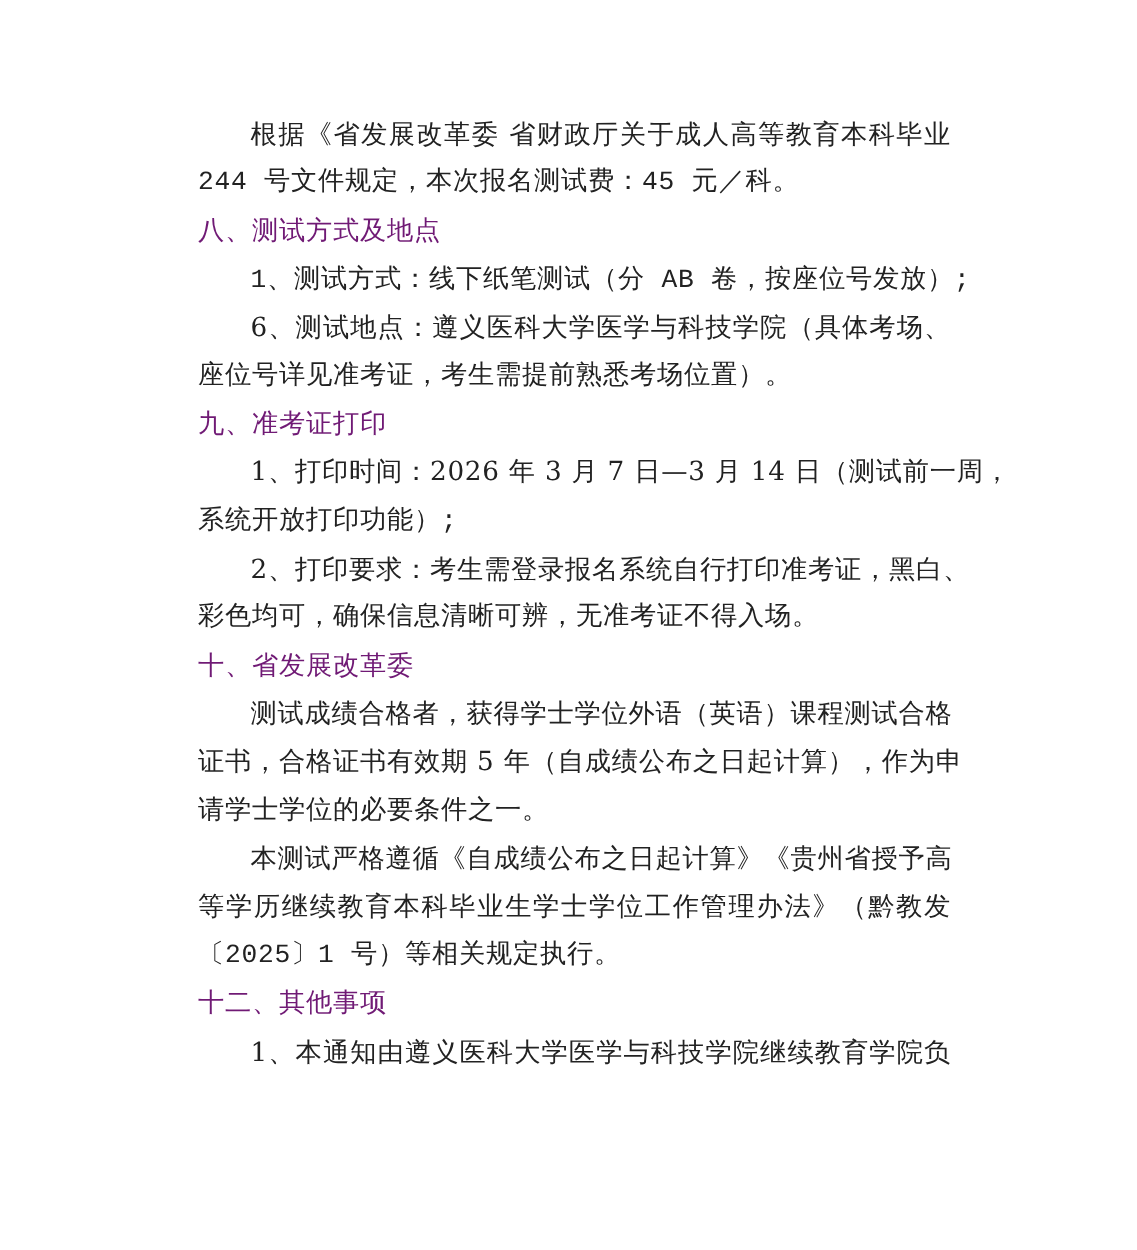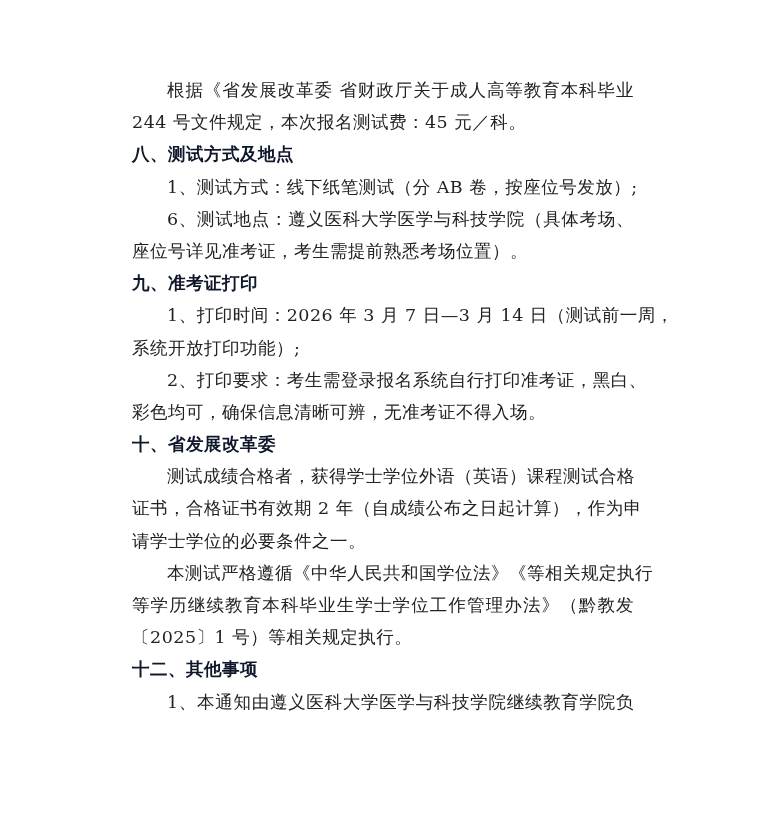--- a/index.html
+++ b/index.html
@@ -26,32 +26,33 @@
       font-family: "DejaVu Serif", "Liberation Serif", serif;
       font-size: 17.5px;
       white-space: nowrap;
       text-align: justify;
       text-align-last: justify;
       letter-spacing: 0.5px;
       color: #222;
     }
     .line.last {
       text-align-last: left;
+      font-family: Liberation Mono, monospace;
     }
     .line.indent {
       padding-left: 35px;
     }
     .heading {
       height: 32.2px;
       line-height: 32.2px;
       font-family: "DejaVu Sans", "Liberation Sans", sans-serif;
-      font-weight: bold;
+      font-weight: normal;
       font-size: 17.5px;
       white-space: nowrap;
-      color: #0f172a;
+      color: #701a75;
       letter-spacing: 0.5px;
     }
   </style>
 </head>
 <body>
 
 <div class="page">
 
   <div>
     <div class="line indent">根据《省发展改革委 省财政厅关于成人高等教育本科毕业</div>
@@ -69,26 +70,26 @@
     <div class="heading">九、准考证打印</div>
     <div class="line indent">1、打印时间：2026 年 3 月 7 日—3 月 14 日（测试前一周，</div>
     <div class="line last">系统开放打印功能）;</div>
     <div class="line indent">2、打印要求：考生需登录报名系统自行打印准考证，黑白、</div>
     <div class="line last">彩色均可，确保信息清晰可辨，无准考证不得入场。</div>
   </div>
 
   <div>
     <div class="heading">十、省发展改革委</div>
     <div class="line indent">测试成绩合格者，获得学士学位外语（英语）课程测试合格</div>
-    <div class="line">证书，合格证书有效期 2 年（自成绩公布之日起计算），作为申</div>
+    <div class="line">证书，合格证书有效期 5 年（自成绩公布之日起计算），作为申</div>
     <div class="line last">请学士学位的必要条件之一。</div>
   </div>
 
   <div>
-    <div class="line indent">本测试严格遵循《中华人民共和国学位法》《等相关规定执行</div>
+    <div class="line indent">本测试严格遵循《自成绩公布之日起计算》《贵州省授予高</div>
     <div class="line">等学历继续教育本科毕业生学士学位工作管理办法》（黔教发</div>
     <div class="line last">〔2025〕1 号）等相关规定执行。</div>
   </div>
 
   <div>
     <div class="heading">十二、其他事项</div>
     <div class="line indent">1、本通知由遵义医科大学医学与科技学院继续教育学院负</div>
   </div>
 
 </div>

